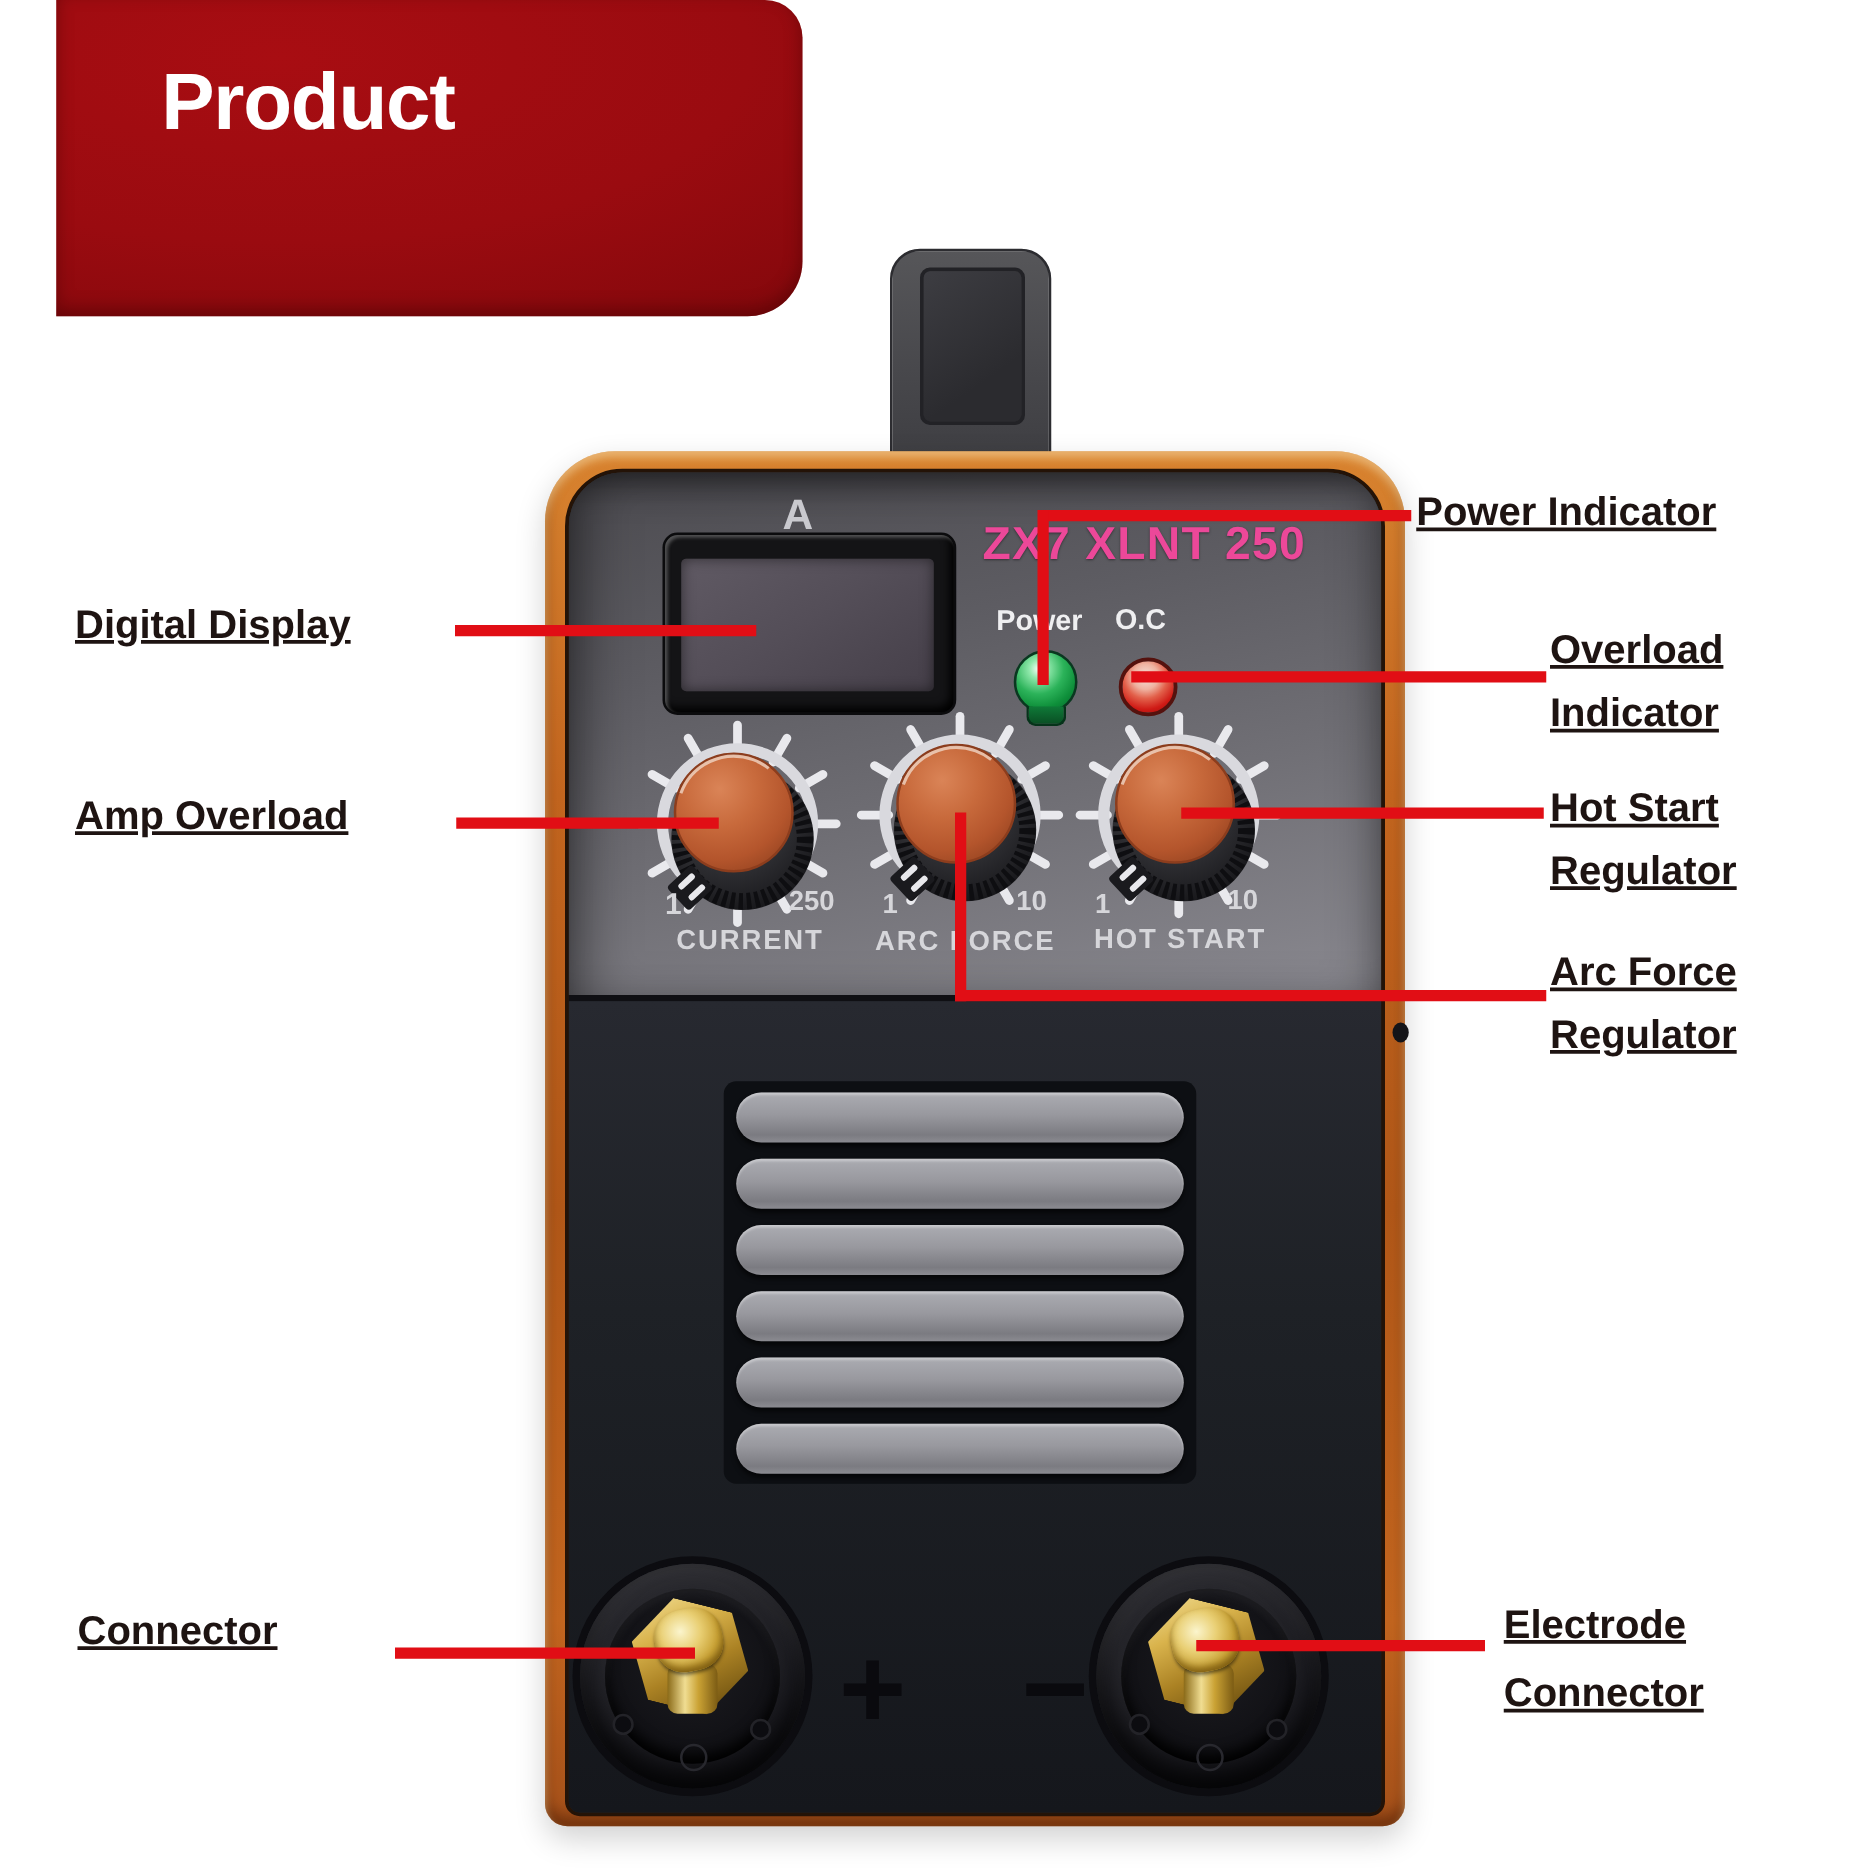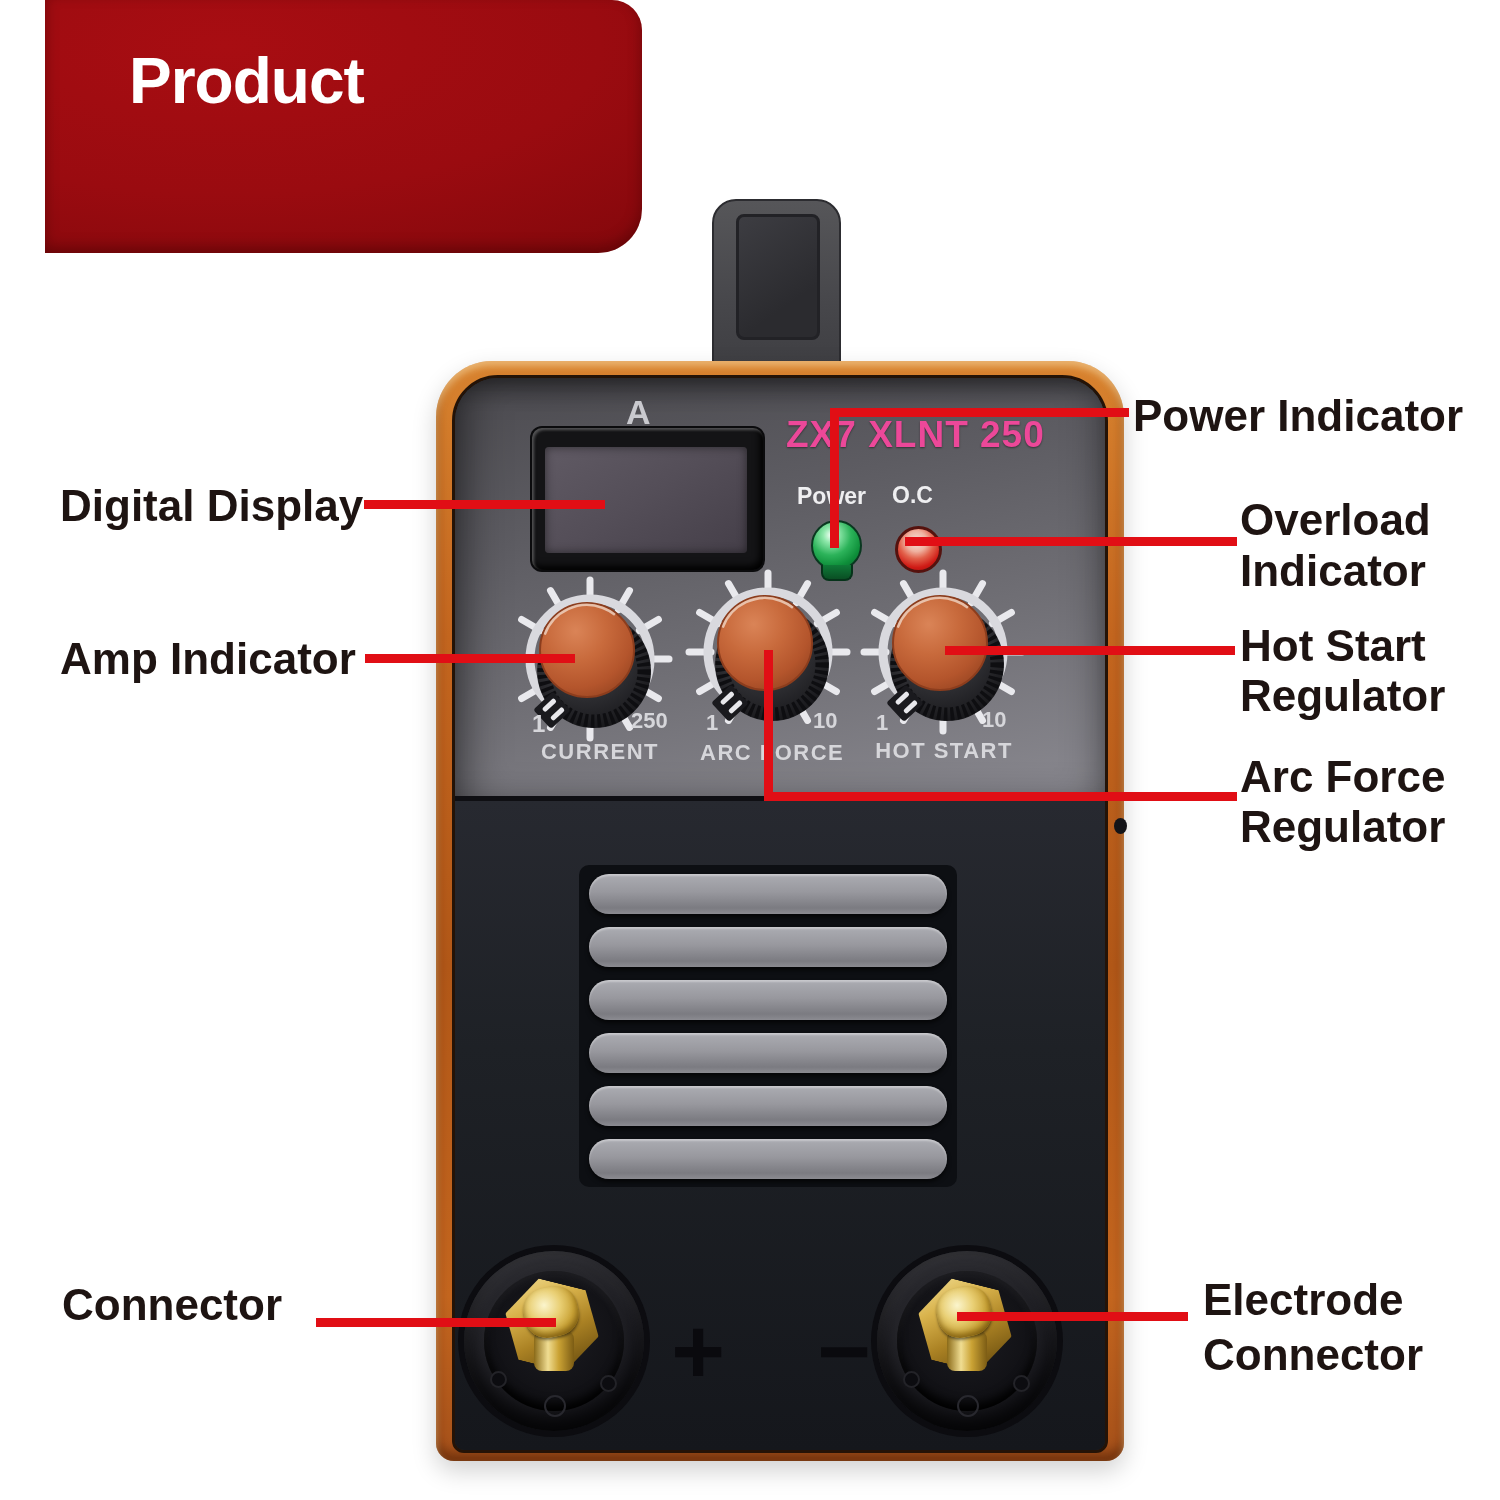--- a/index.html
+++ b/index.html
@@ -81,21 +81,21 @@
     background:linear-gradient(90deg,#8a6a18 0%,#f0dd92 35%,#caa234 62%,#7c5c14 100%);}
   .bolt{left:60px;top:36px;width:54px;height:50px;border-radius:42%;transform:rotate(-12deg);
     background:radial-gradient(circle at 40% 34%, #fbf5cd 0%, #e9cf74 35%, #c9a235 65%, #937018 100%);
     box-shadow:inset 0 -4px 6px rgba(90,60,0,.6), 0 2px 3px rgba(0,0,0,.5);}
   .screw-dot{width:13px;height:13px;border-radius:50%;background:#0c0c10;border:2px solid #232328;}
   .emblem{width:18px;height:18px;border-radius:50%;border:2px solid #28282e;}
   .side-hole{left:1114px;top:818px;width:13px;height:16px;border-radius:50%;background:#141418;z-index:2;}
 
   
   .cline{background:#e10e15;z-index:5;}
-  .clabel{color:#1e1412;font-size:44px;font-weight:bold;z-index:6;white-space:nowrap;}
+  .clabel{color:#1e1412;font-size:32px;font-weight:bold;z-index:6;white-space:nowrap;text-decoration:underline;}
   .clabel.two{line-height:51px;}
   .center{}
 </style>
 </head>
 <body>
 
 <div id="stage">
 
   <svg width="0" height="0" style="position:absolute" aria-hidden="true">
     <defs>
@@ -285,21 +285,21 @@
   <div class="abs cline" style="left:833px;top:408px;width:296px;height:9px;"></div>
   <div class="abs cline" style="left:830px;top:408px;width:9px;height:140px;"></div>
   <div class="abs cline" style="left:905px;top:537px;width:332px;height:9px;"></div>
   <div class="abs cline" style="left:945px;top:646px;width:290px;height:9px;"></div>
   <div class="abs cline" style="left:764px;top:650px;width:9px;height:151px;"></div>
   <div class="abs cline" style="left:764px;top:792px;width:473px;height:9px;"></div>
   <div class="abs cline" style="left:316px;top:1318px;width:240px;height:9px;"></div>
   <div class="abs cline" style="left:957px;top:1312px;width:231px;height:9px;"></div>
 
   <div class="abs clabel" style="left:60px;top:481px;">Digital Display</div>
-  <div class="abs clabel" style="left:60px;top:634px;">Amp Indicator</div>
+  <div class="abs clabel" style="left:60px;top:634px;">Amp Overload</div>
   <div class="abs clabel" style="left:1133px;top:391px;">Power Indicator</div>
 
   <div class="abs clabel two center" style="left:1240px;top:494px;width:230px;">
     <div>Overload</div>
     <div>Indicator</div>
   </div>
   <div class="abs clabel two center" style="left:1240px;top:621px;width:230px;line-height:50px;">
     <div>Hot Start</div>
     <div>Regulator</div>
   </div>

